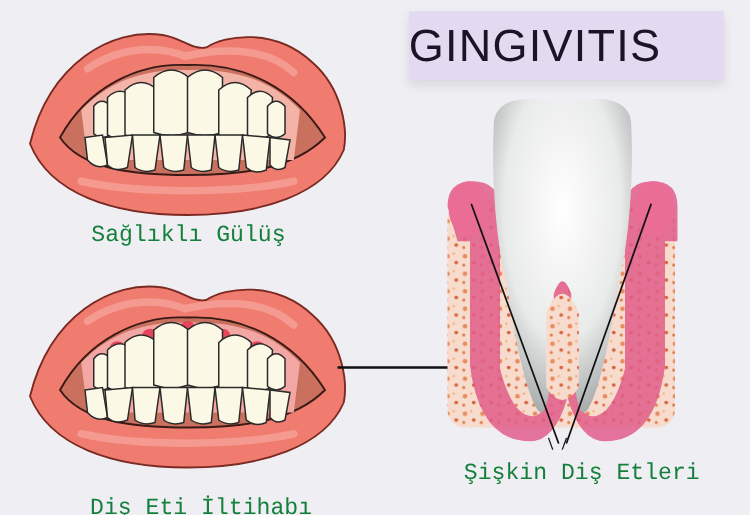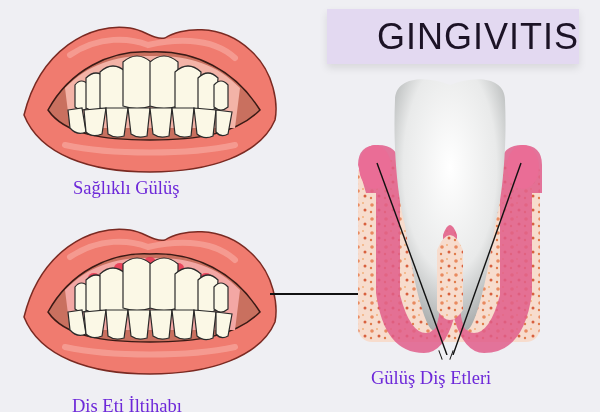--- a/index.html
+++ b/index.html
@@ -1,19 +1,19 @@
 <!DOCTYPE html>
 <html><head>
 <meta charset="utf-8">
 <style>
   html, body { margin:0; padding:0; }
   body { width:600px; height:412px; background:#efeff3; position:relative; overflow:hidden; font-family:"DejaVu Sans", sans-serif; }
-  .title-box { position:absolute; left:327px; top:9px; width:252px; height:55px; background:#e3d9f1; box-shadow:0 4px 8px rgba(0,0,0,0.10); display:flex; align-items:center; justify-content:flex-end; }
+  .title-box { position:absolute; left:327px; top:9px; width:252px; height:55px; background:#e3d9f1; box-shadow:0 4px 8px rgba(0,0,0,0.10); display:flex; align-items:center; justify-content:flex-start; }
   .title-box span { font-family:"Liberation Sans", sans-serif; font-size:36px; color:#1c1326; letter-spacing:1px; }
-  .label { position:absolute; font-family:Liberation Serif, serif; font-size:18.5px; color:#6d28d9; white-space:nowrap; }
+  .label { position:absolute; font-family:Liberation Mono, monospace; font-size:18.5px; color:#15803d; white-space:nowrap; }
   .mouth { position:absolute; }
   svg { display:block; }
 </style>
 </head>
 <body>
 
 <div class="title-box">
   <span>GINGIVITIS</span>
 </div>
 
@@ -126,13 +126,13 @@
 
     <path d="M82,175 q13,-30 26,0 l0,60 q-13,20 -26,0 z" fill="url(#bonePat)"></path>
 
     <line x1="22" y1="88" x2="92" y2="280" stroke="#111" stroke-width="1.4"></line>
     <line x1="166" y1="88" x2="98" y2="280" stroke="#111" stroke-width="1.4"></line>
   </svg>
 </div>
 <div style="position:absolute;left:440px;top:350px;width:1px;height:10px;background:#111;transform:rotate(-20deg);"></div>
 <div style="position:absolute;left:451px;top:350px;width:1px;height:10px;background:#111;transform:rotate(20deg);"></div>
 
-<div class="label" style="left:371px;top:368px;">Gülüş Diş Etleri</div>
+<div class="label" style="left:371px;top:368px;">Şişkin Diş Etleri</div>
 
 </body></html>

